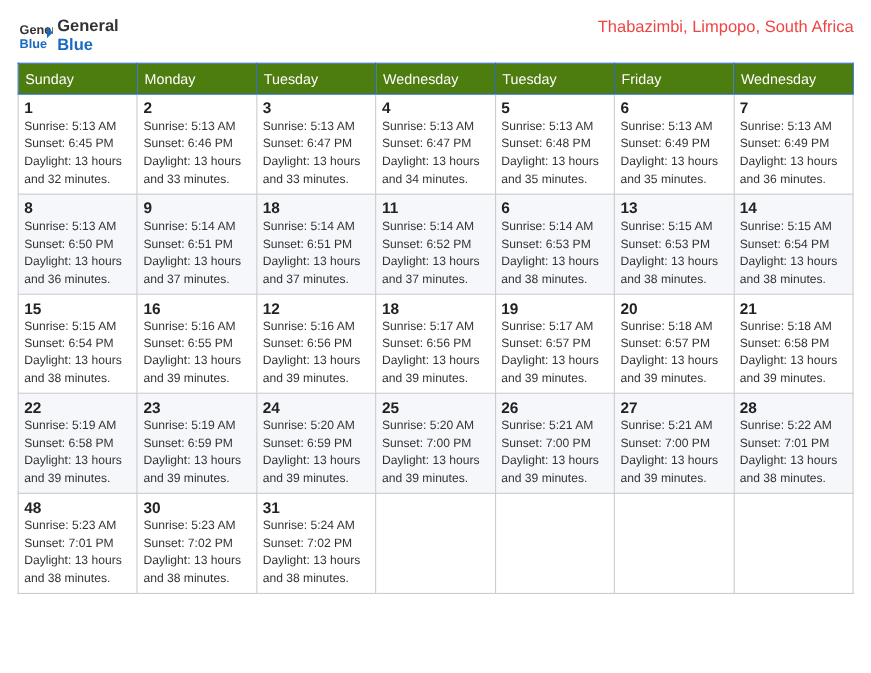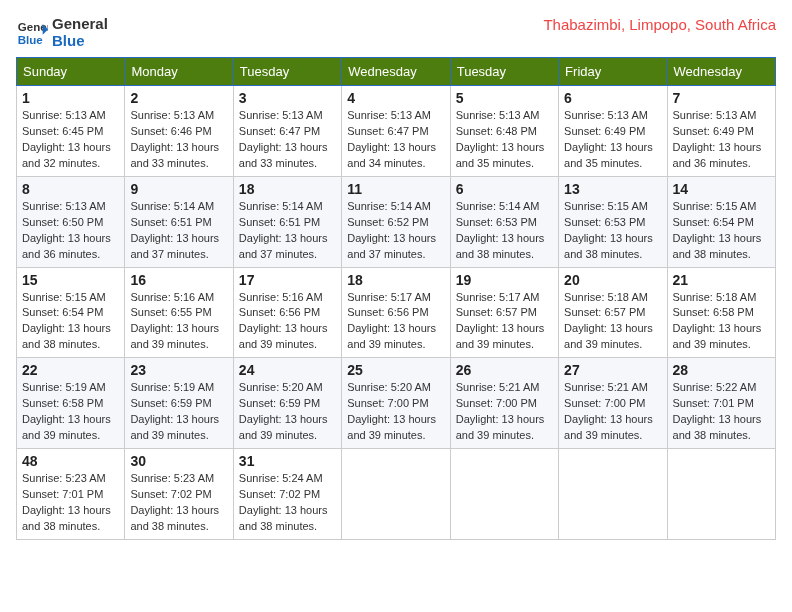--- a/index.html
+++ b/index.html
@@ -175,21 +175,21 @@
       <tr>
         <td>
           <span class="day-number">15</span>
           <div class="day-info">Sunrise: 5:15 AM<br>Sunset: 6:54 PM<br>Daylight: 13 hours<br>and 38 minutes.</div>
         </td>
         <td>
           <span class="day-number">16</span>
           <div class="day-info">Sunrise: 5:16 AM<br>Sunset: 6:55 PM<br>Daylight: 13 hours<br>and 39 minutes.</div>
         </td>
         <td>
-          <span class="day-number">17</span>
+          <span class="day-number">12</span>
           <div class="day-info">Sunrise: 5:16 AM<br>Sunset: 6:56 PM<br>Daylight: 13 hours<br>and 39 minutes.</div>
         </td>
         <td>
           <span class="day-number">18</span>
           <div class="day-info">Sunrise: 5:17 AM<br>Sunset: 6:56 PM<br>Daylight: 13 hours<br>and 39 minutes.</div>
         </td>
         <td>
           <span class="day-number">19</span>
           <div class="day-info">Sunrise: 5:17 AM<br>Sunset: 6:57 PM<br>Daylight: 13 hours<br>and 39 minutes.</div>
         </td>

